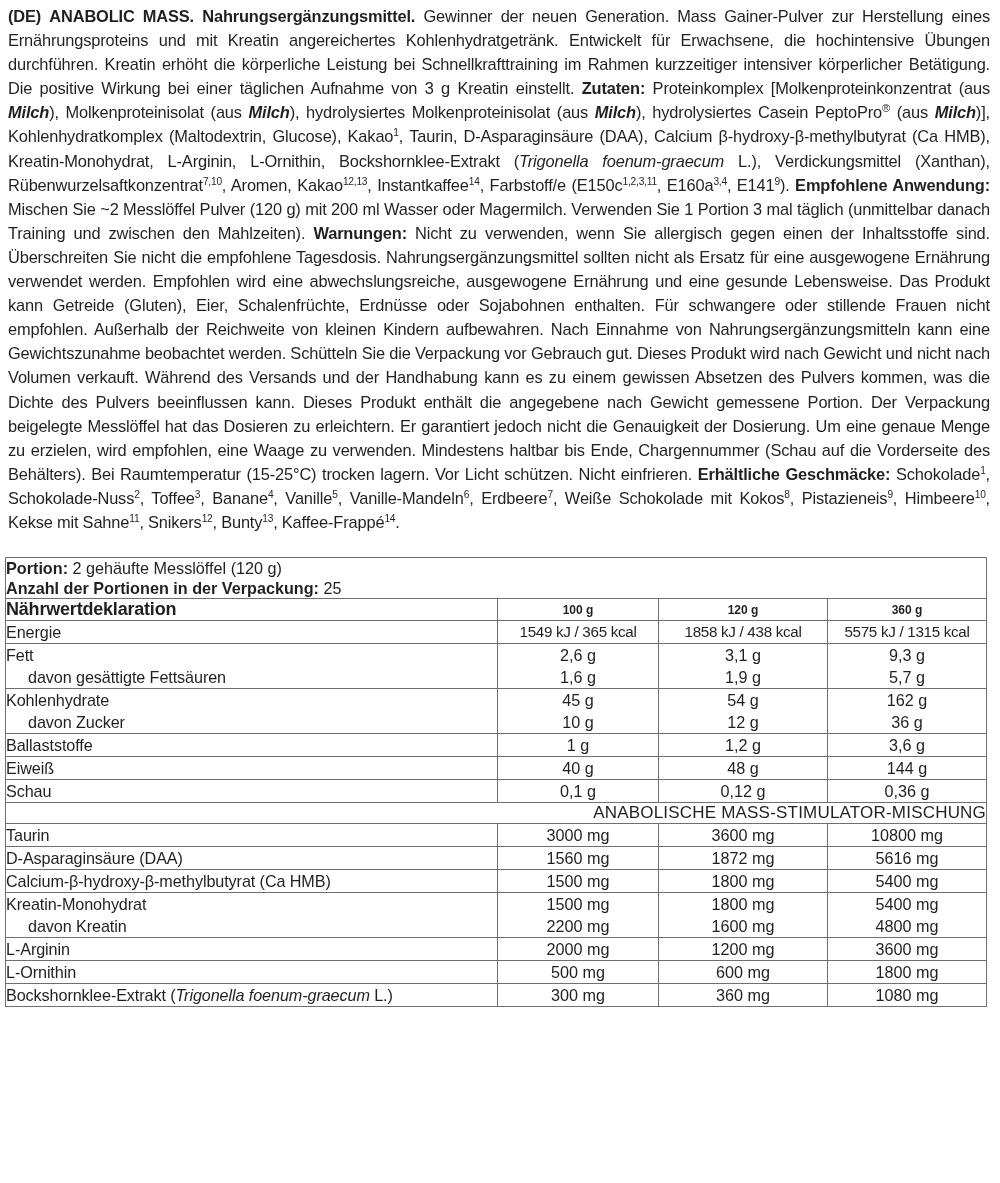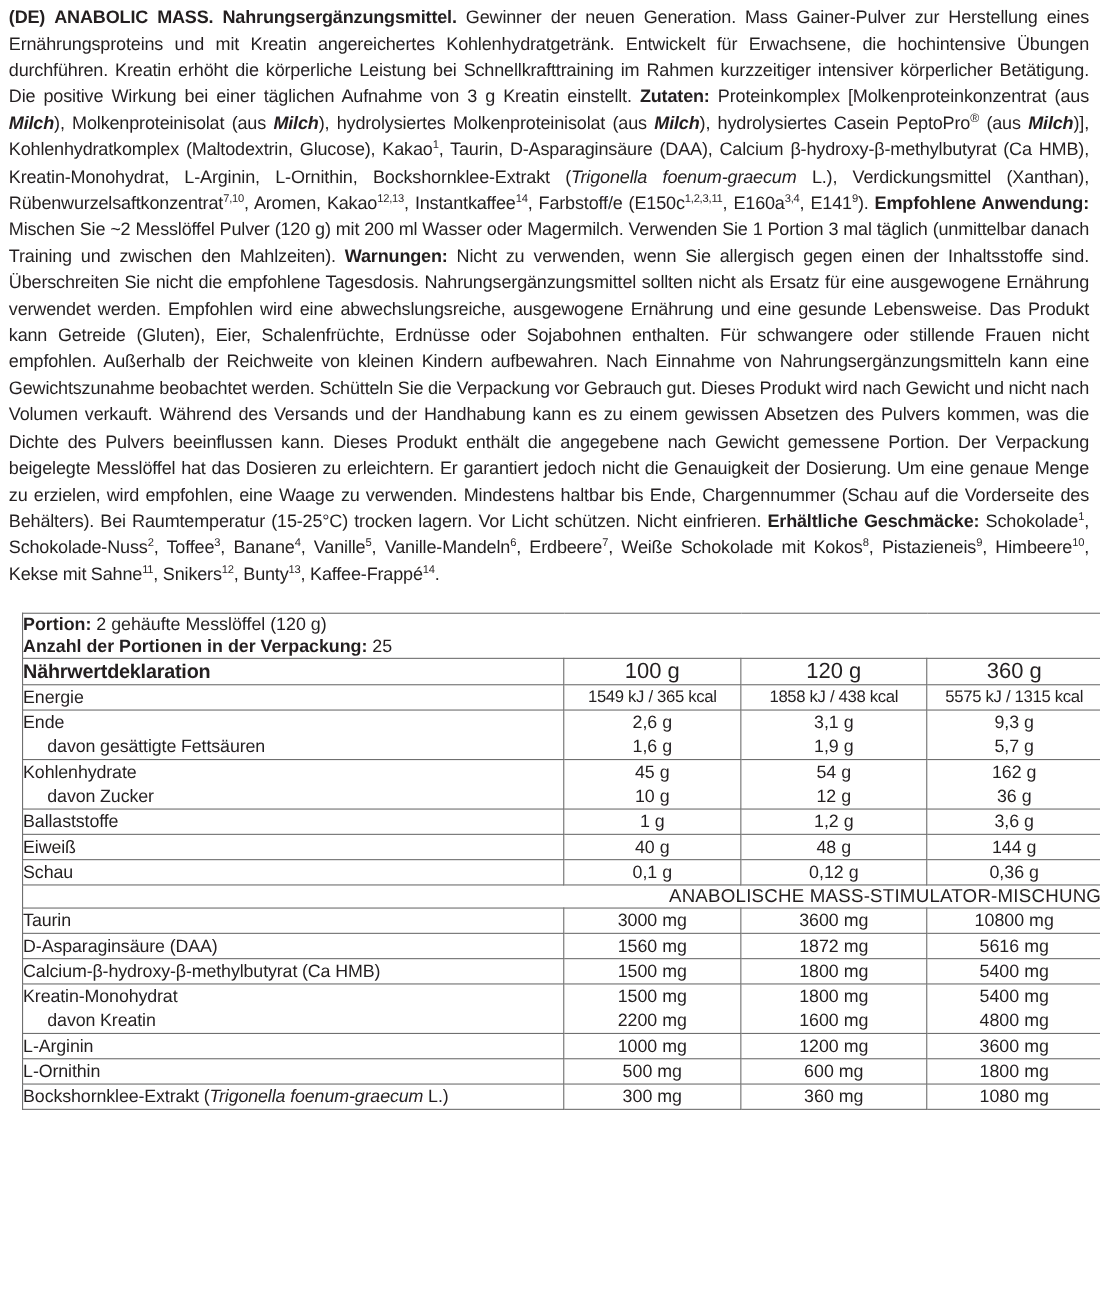--- a/index.html
+++ b/index.html
@@ -44,21 +44,21 @@
   .prose .reg {
     font-size: 0.68em;
     vertical-align: super;
     line-height: 0;
   }
   .para { margin: 0; }
 
   
   .nutri-wrap {
     position: absolute;
-    left: 20px;
+    left: 5px;
     top: 557px;
     width: 981px;
   }
   table.nutri {
     width: 981px;
     border-collapse: collapse;
     table-layout: fixed;
     font-size: 16.2px;
     color: #231f20;
   }
@@ -80,22 +80,22 @@
   }
   .portion-cell .lbl { font-weight: 700; }
 
   .hdr-name {
     font-weight: 700;
     font-size: 18px;
     padding: 8px 9px 9px 9px;
     letter-spacing: -0.2px;
   }
   .hdr-val {
-    font-weight: 400;
-    font-size: 20px;
+    font-weight: 700;
+    font-size: 12px;
     text-align: center;
     padding: 8px 4px 9px 4px;
     margin-top: 32px;
   }
 
   .row-name {
     padding: 5px 9px 6px 9px;
     line-height: 22px;
     letter-spacing: -0.1px;
   }
@@ -157,21 +157,21 @@
 
         <tr>
           <td class="row-name">Energie</td>
           <td class="row-val val-small">1549 kJ / 365 kcal</td>
           <td class="row-val val-small">1858 kJ / 438 kcal</td>
           <td class="row-val val-small">5575 kJ / 1315 kcal</td>
         </tr>
 
         <tr>
           <td class="row-name">
-            <span>Ende</span>
+            <span>Fett</span>
             <span class="sub">davon gesättigte Fettsäuren</span>
           </td>
           <td class="row-val">
             <span>2,6 g</span>
             <span class="sub">1,6 g</span>
           </td>
           <td class="row-val">
             <span>3,1 g</span>
             <span class="sub">1,9 g</span>
           </td>
@@ -260,21 +260,21 @@
             <span class="sub">1600 mg</span>
           </td>
           <td class="row-val">
             <span>5400 mg</span>
             <span class="sub">4800 mg</span>
           </td>
         </tr>
 
         <tr>
           <td class="row-name">L-Arginin</td>
-          <td class="row-val">1000 mg</td>
+          <td class="row-val">2000 mg</td>
           <td class="row-val">1200 mg</td>
           <td class="row-val">3600 mg</td>
         </tr>
 
         <tr>
           <td class="row-name">L-Ornithin</td>
           <td class="row-val">500 mg</td>
           <td class="row-val">600 mg</td>
           <td class="row-val">1800 mg</td>
         </tr>

